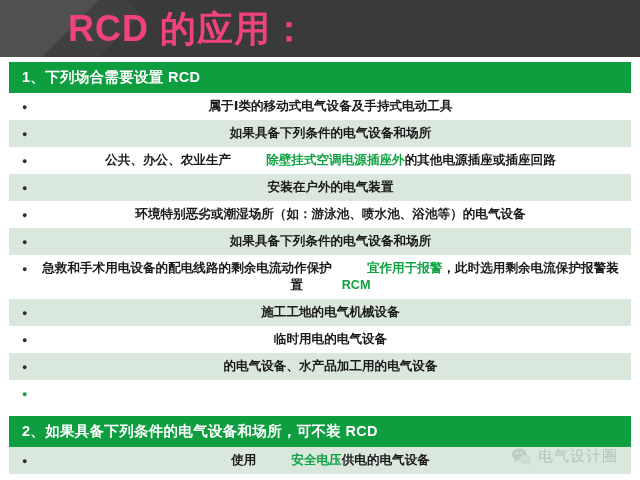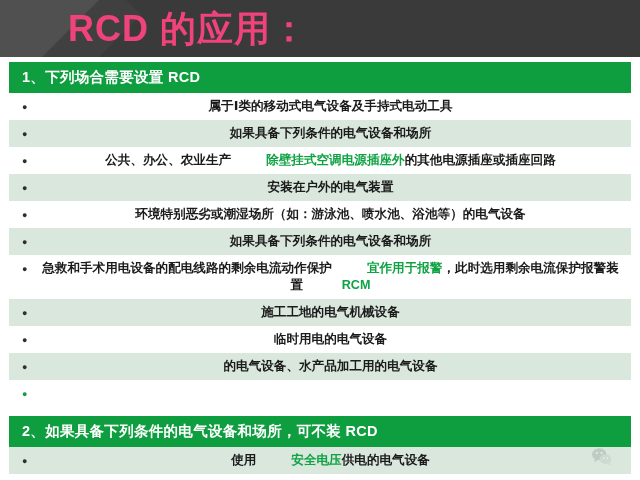--- a/index.html
+++ b/index.html
@@ -222,15 +222,16 @@
           <ellipse cx="12.5" cy="12.5" rx="11" ry="9.2" fill="#97a89d"></ellipse>
           <polygon points="6,19 5,25 10.5,21.5" fill="#97a89d"></polygon>
           <circle cx="9" cy="10.5" r="1.5" fill="#ffffff"></circle>
           <circle cx="16" cy="10.5" r="1.5" fill="#ffffff"></circle>
           <ellipse cx="22" cy="20" rx="9" ry="7.4" fill="#b9c7be"></ellipse>
           <polygon points="29,25.5 30,30 25.5,27" fill="#b9c7be"></polygon>
           <circle cx="19.5" cy="18.5" r="1.2" fill="#ffffff"></circle>
           <circle cx="25" cy="18.5" r="1.2" fill="#ffffff"></circle>
         </svg>
       </span>
+      <span class="wm-text">电气设计圈</span>
     </div>
   </div>
 </div>
 
 </body></html>

